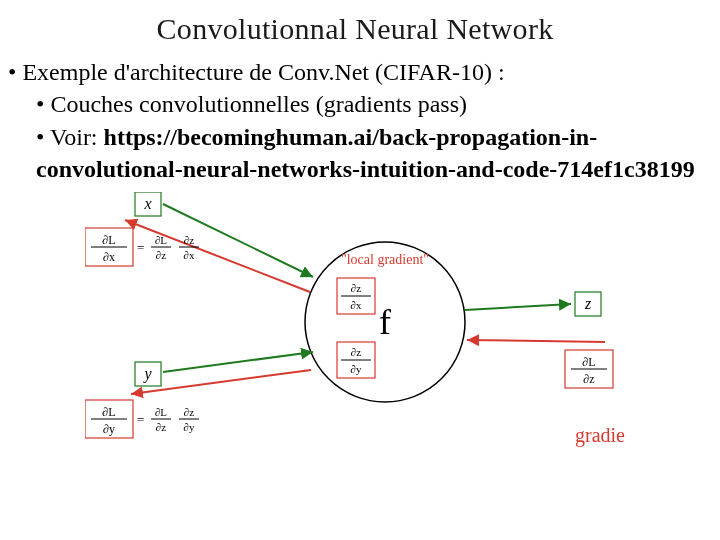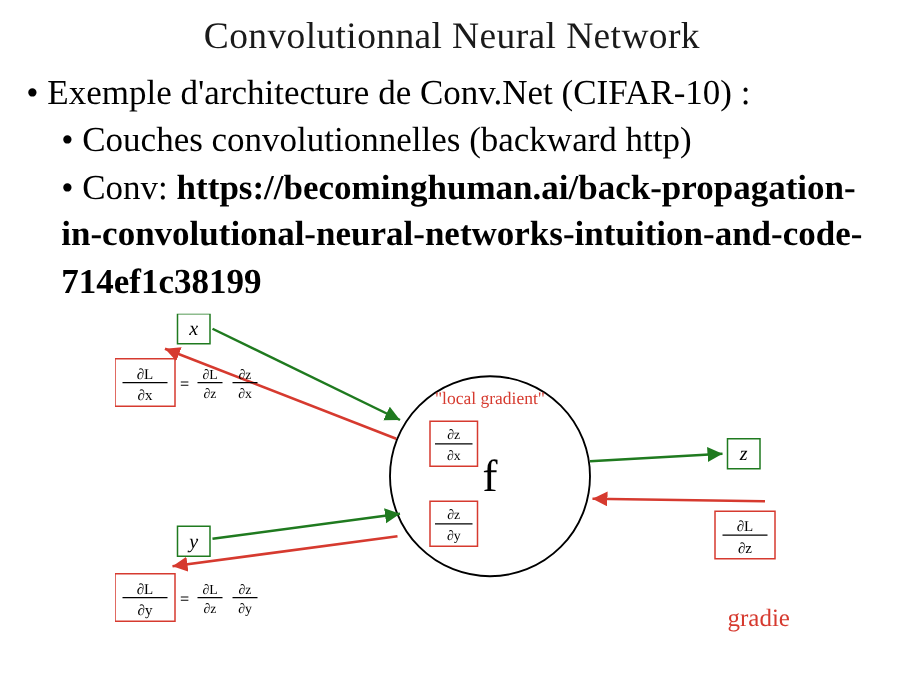--- a/index.html
+++ b/index.html
@@ -7,33 +7,33 @@
     width: 720px;
     height: 540px;
     background: #fff;
     font-family: "Times New Roman", Times, serif;
     color: #000;
     overflow: hidden;
   }
   .slide {
     width: 100%;
     height: 100%;
-    padding: 12px 18px 0 21px;
+    padding: 12px 18px 0 8px;
     border-radius: 17px;
   }
   .title {
     font-size: 30px;
     text-align: center;
     color: #1a1a1a;
     margin-bottom: 10px;
     font-weight: 400;
     letter-spacing: 0.3px;
   }
   .body {
-    font-size: 28px;
+    font-size: 24px;
     line-height: 1.35;
   }
   .lvl1 {
     margin-left: 0;
     display: block;
   }
   .lvl2 {
     margin-left: 28px;
     display: block;
   }
@@ -47,22 +47,22 @@
   svg { display: block; }
 </style>
 </head>
 <body>
 
 <div class="slide">
   <h1 class="title">Convolutionnal Neural Network</h1>
 
   <div class="body">
     <span class="lvl1">• <span>Exemple d'architecture de Conv.Net  (CIFAR-10) :</span></span>
-    <span class="lvl2">• <span>Couches convolutionnelles (backward http)</span></span>
-    <span class="lvl2">• <span>Conv: </span><span class="bold">https://becominghuman.ai/back-propagation-in-convolutional-neural-networks-intuition-and-code-714ef1c38199</span></span>
+    <span class="lvl2">• <span>Couches convolutionnelles (gradients pass)</span></span>
+    <span class="lvl2">• <span>Voir: </span><span class="bold">https://becominghuman.ai/back-propagation-in-convolutional-neural-networks-intuition-and-code-714ef1c38199</span></span>
   </div>
 
   <div class="diagram-wrap">
     <svg width="540" height="280" viewBox="0 0 540 280">
       <defs>
         <marker id="ag" markerWidth="8" markerHeight="8" refX="6" refY="3" orient="auto">
           <path d="M0,0 L6,3 L0,6 Z" fill="#1f7a1f"></path>
         </marker>
         <marker id="ar" markerWidth="8" markerHeight="8" refX="6" refY="3" orient="auto">
           <path d="M0,0 L6,3 L0,6 Z" fill="#d63a2f"></path>

